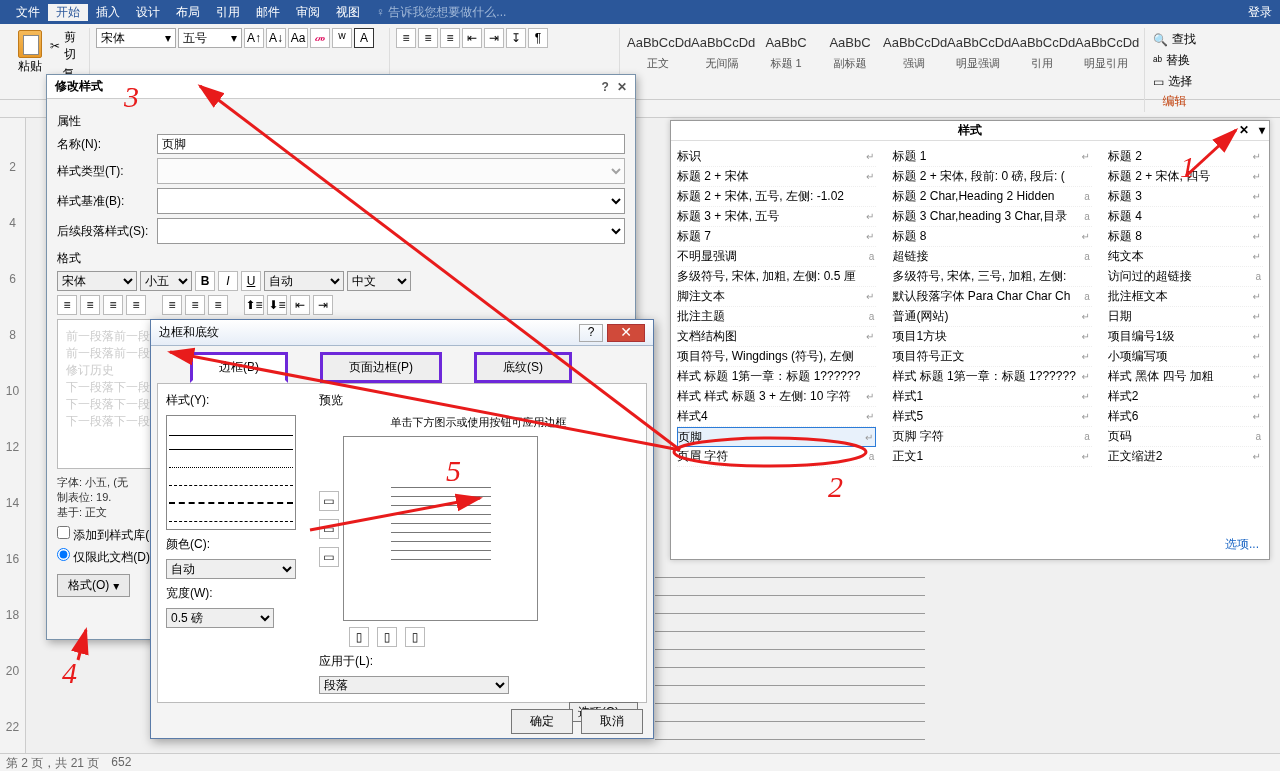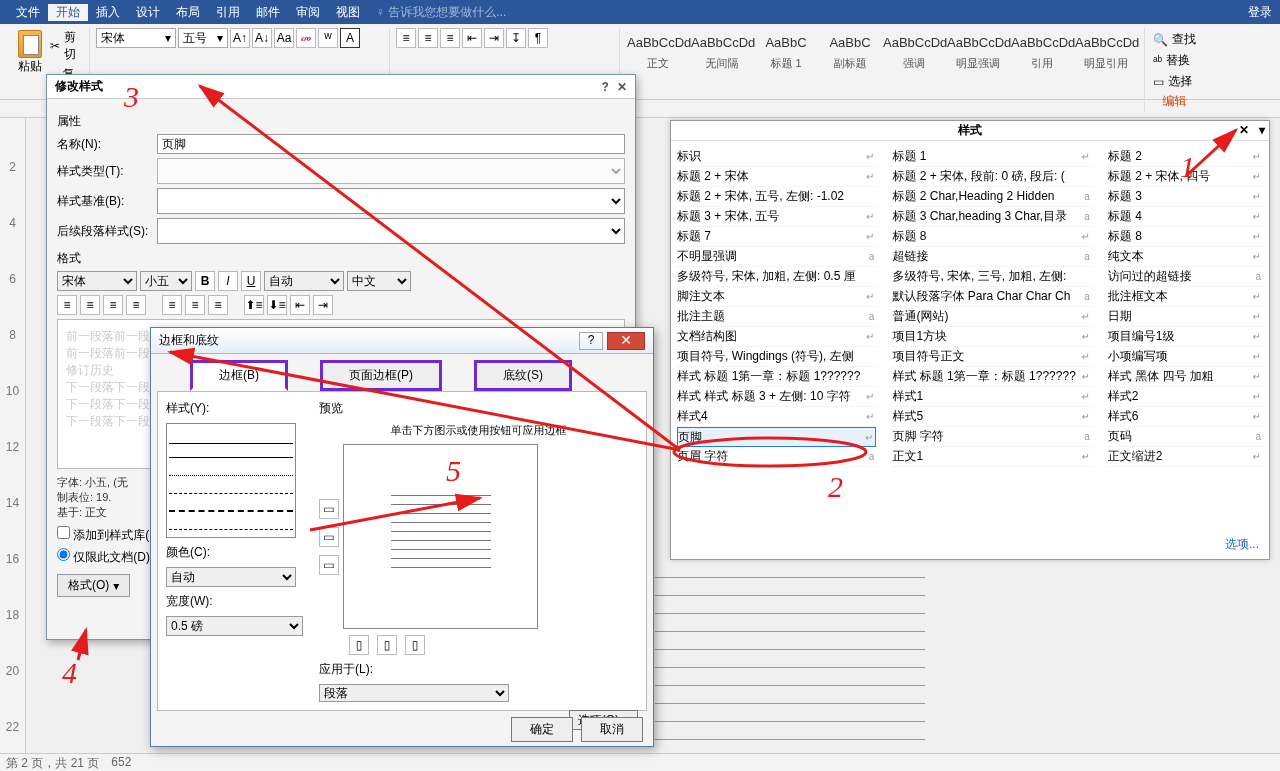--- a/index.html
+++ b/index.html
@@ -51,21 +51,21 @@
 .section-label { margin: 6px 0 2px 0; font-weight: 500; }
 .fmt-toolbar { display: flex; gap: 3px; align-items: center; margin: 4px 0; }
 .fmt-btn { width: 20px; height: 20px; border: 1px solid #bbb; background: #fff; display:flex; align-items:center; justify-content:center; }
 .preview-para { background: #fff; border: 1px solid #bbb; height: 150px; padding: 8px; overflow: hidden; font-size: 10px; color: #888; }
 .preview-para .ghost { color: #ccc; }
 .info-text { color: #333; font-size: 11px; margin: 6px 0; }
 .dlg-footer-opts { display:flex; flex-direction:column; gap:4px; margin-top:4px; }
 .format-menu-btn { border: 1px solid #999; background: #eaeaea; padding: 2px 10px; display: inline-flex; align-items: center; gap: 4px; }
 
 
-.borders-dialog { position: absolute; left: 150px; top: 327px; width: 504px; height: 420px; background: #f4f4f4; border: 1px solid #5a7ba8; box-shadow: 2px 3px 10px rgba(0,0,0,.35); z-index: 10; }
+.borders-dialog { position: absolute; left: 150px; top: 319px; width: 504px; height: 420px; background: #f4f4f4; border: 1px solid #5a7ba8; box-shadow: 2px 3px 10px rgba(0,0,0,.35); z-index: 10; }
 .bd-title { height: 26px; background: linear-gradient(#fff,#e6edf7); border-bottom:1px solid #a7b8cc; display:flex; align-items:center; padding:0 8px; }
 .bd-title .winbtn { margin-left:auto; display:flex; gap:4px; }
 .bd-close { width:38px; height:18px; background:#d04a3a; border:1px solid #a33; color:#fff; text-align:center; line-height:15px; font-size:14px; }
 .bd-tabs { display:flex; margin:6px 6px 0 6px; }
 .bd-tab { padding:4px 26px; border:3px solid #6d28d9; background:#eee; margin-right:-1px;margin-left:33px; }
 .bd-tab.active { background:#fff; border-bottom-color:#fff; }
 .bd-content { border:1px solid #bbb; margin:0 6px 6px 6px; background:#fff; height: 320px; display:flex; padding:8px; gap:8px; }
 .bd-col { display:flex; flex-direction:column; gap:6px; }
 .bd-setting-item { display:flex; align-items:center; gap:6px; }
 .bd-thumb { width:36px; height:36px; border:1px solid #777; background:#fff; display:flex; align-items:center; justify-content:center; }
@@ -132,21 +132,21 @@
           </div>
       </div>
     </div>
   </div>
   <div class="ribbon-group" style="width:300px;">
     <div style="display:flex;gap:2px;">
       <div class="font-box" style="width:80px;">
           <span>宋体</span>
           <span style="margin-left:auto;">▾</span>
         </div>
-      <div class="font-box" style="width:50px;">
+      <div class="font-box" style="width:64px;">
           <span>五号</span>
           <span style="margin-left:auto;">▾</span>
         </div>
       <span class="fmt-btn">A↑</span>
       <span class="fmt-btn">A↓</span>
       <span class="fmt-btn">Aa</span>
       <span class="fmt-btn" style="color:#d05;">መ</span>
       <span class="fmt-btn">ᵂ</span>
       <span class="fmt-btn" style="border:1px solid #333;">A</span>
     </div>
@@ -543,21 +543,21 @@
         <div style="border-bottom:1px solid #000;"></div>
         <div style="border-bottom:1px solid #000;height:14px;"></div>
         <div style="border-bottom:1px dotted #000;"></div>
         <div style="border-bottom:1px dashed #000;"></div>
         <div style="border-bottom:2px dashed #000;"></div>
         <div style="border-bottom:1px dashed #000;"></div>
       </div>
       <div>颜色(C):</div>
       <select style="width:130px;"><option>自动</option></select>
       <div>宽度(W):</div>
-      <select style="width:137px;"><option>0.5 磅</option></select>
+      <select style="width:108px;"><option>0.5 磅</option></select>
     </div>
     <div class="bd-col" style="flex:1;">
       <div>预览</div>
       <div style="text-align:center;font-size:11px;">单击下方图示或使用按钮可应用边框</div>
       <div style="display:flex;align-items:center;gap:4px;">
         <div style="display:flex;flex-direction:column;gap:8px;">
           <span class="fmt-btn">▭</span>
           <span class="fmt-btn">▭</span>
           <span class="fmt-btn">▭</span>
         </div>

